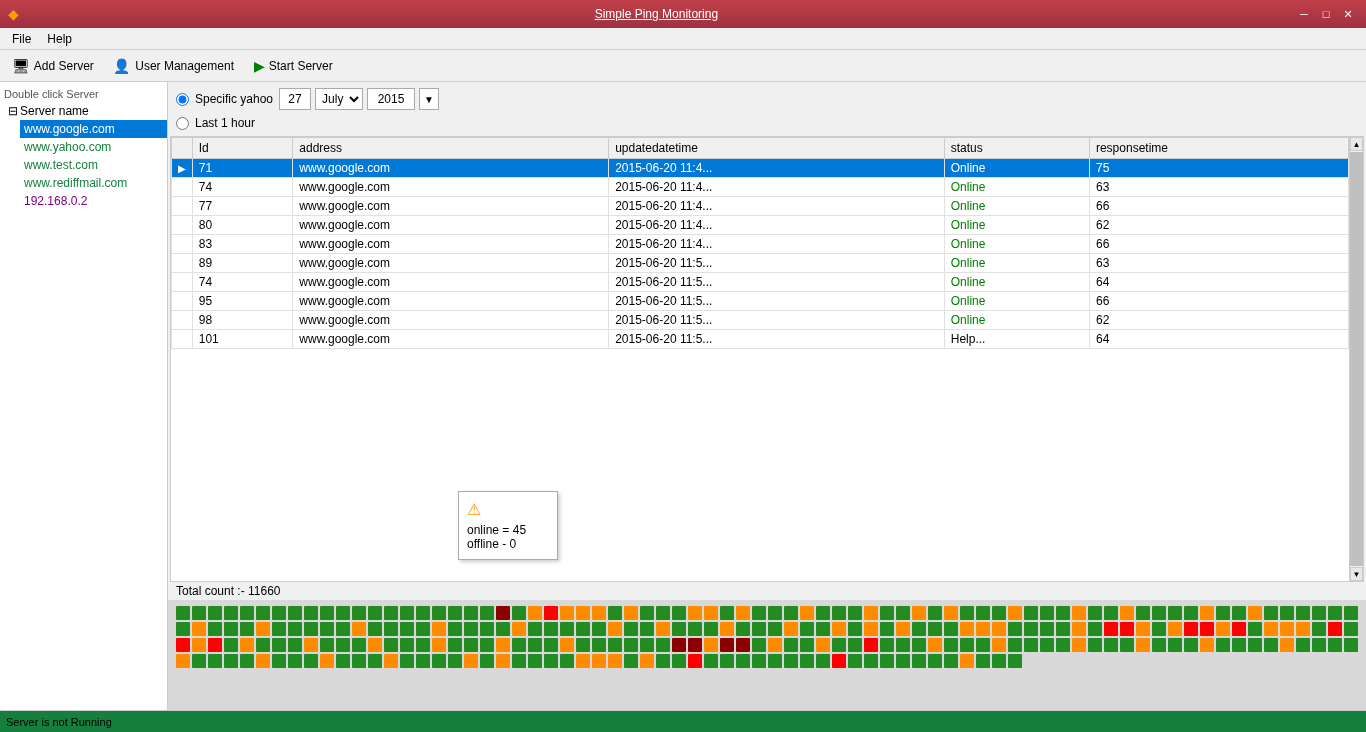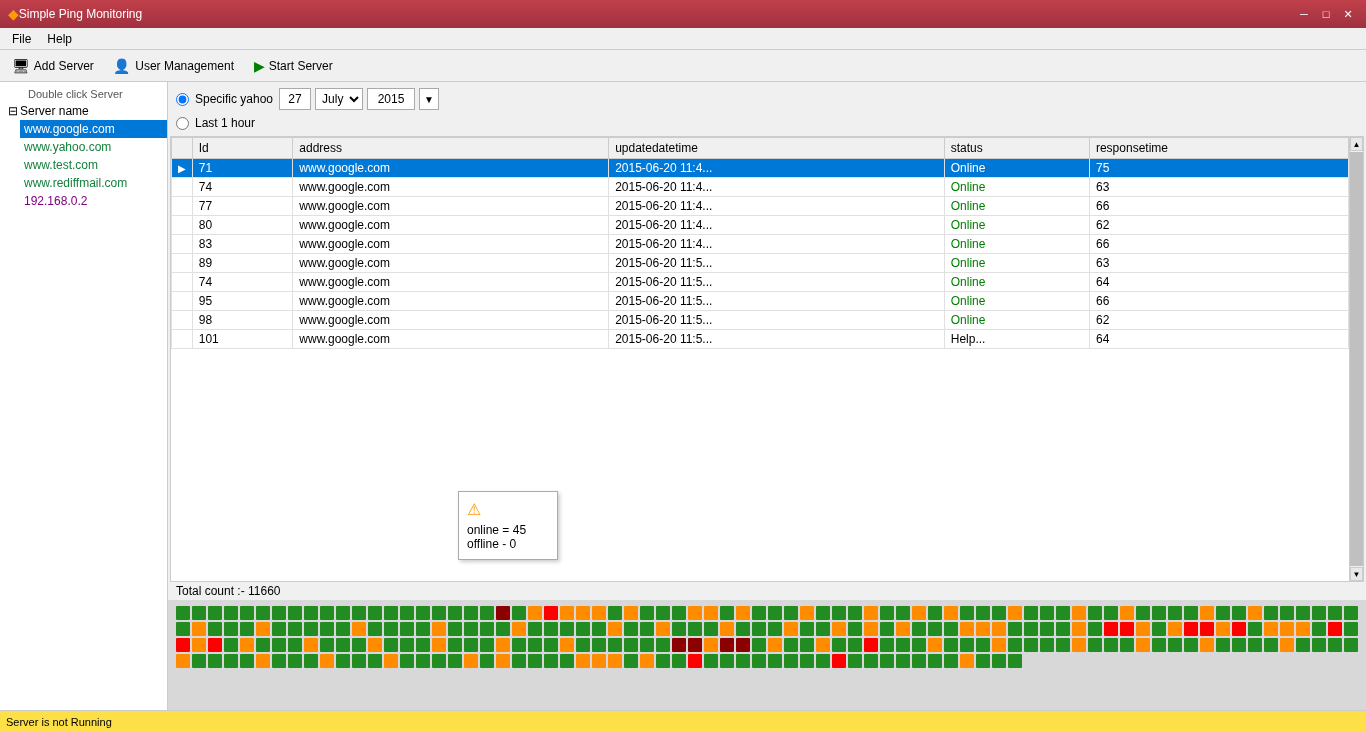--- a/index.html
+++ b/index.html
@@ -9,21 +9,21 @@
     #title-bar {
       background: linear-gradient(to bottom, #c0404a, #a03040);
       height: 28px;
       display: flex;
       align-items: center;
       justify-content: space-between;
       padding: 0 8px;
       color: white;
       user-select: none;
     }
-    #title-bar .title { flex: 1; font-size: 12px; }
+    #title-bar .title { flex: 1; text-align: center; font-size: 12px; text-decoration: underline; }
     #title-bar .win-controls { display: flex; gap: 2px; }
     #title-bar .win-btn {
       width: 20px; height: 20px; background: transparent; border: none; color: white; cursor: pointer; font-size: 11px; display: flex; align-items: center; justify-content: center;
     }
     #title-icon { font-size: 14px; color: #ff9900; }
 
     
     #menu-bar {
       background: #f0f0f0;
       height: 22px;
@@ -70,21 +70,20 @@
       background: white;
       border-right: 1px solid #ccc;
       padding: 4px 0;
       overflow-y: auto;
       flex-shrink: 0;
     }
     #sidebar-hint {
       font-size: 11px;
       color: #555;
       padding: 2px 4px;
-      margin-left: 24px;
     }
     .tree-node { padding-left: 4px; }
     .tree-root {
       display: flex; align-items: center; gap: 2px;
       padding: 2px 4px;
       font-size: 12px;
       cursor: pointer;
     }
     .tree-children { padding-left: 16px; }
     .tree-item {
@@ -220,21 +219,21 @@
       cursor: pointer;
     }
 
     
     .table-wrapper::-webkit-scrollbar { width: 14px; }
     .table-wrapper::-webkit-scrollbar-track { background: #f0f0f0; border: 1px solid #ccc; }
     .table-wrapper::-webkit-scrollbar-thumb { background: #c0c0c0; border: 1px solid #aaa; }
 
     
     #status-bar {
-      background: #fde047;
+      background: #15803d;
       border-top: 1px solid #ccc;
       height: 22px;
       display: flex;
       align-items: center;
       padding: 0 6px;
       font-size: 11px;
     }
 
     
     #table-scroll {

